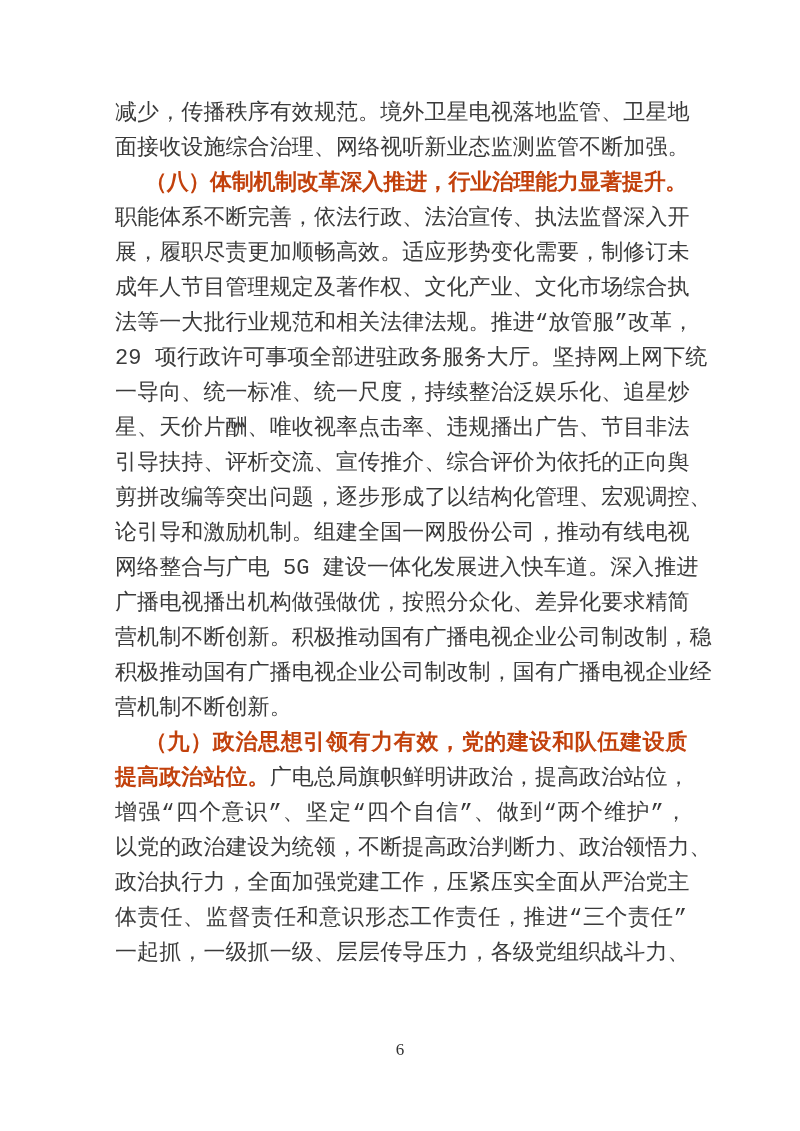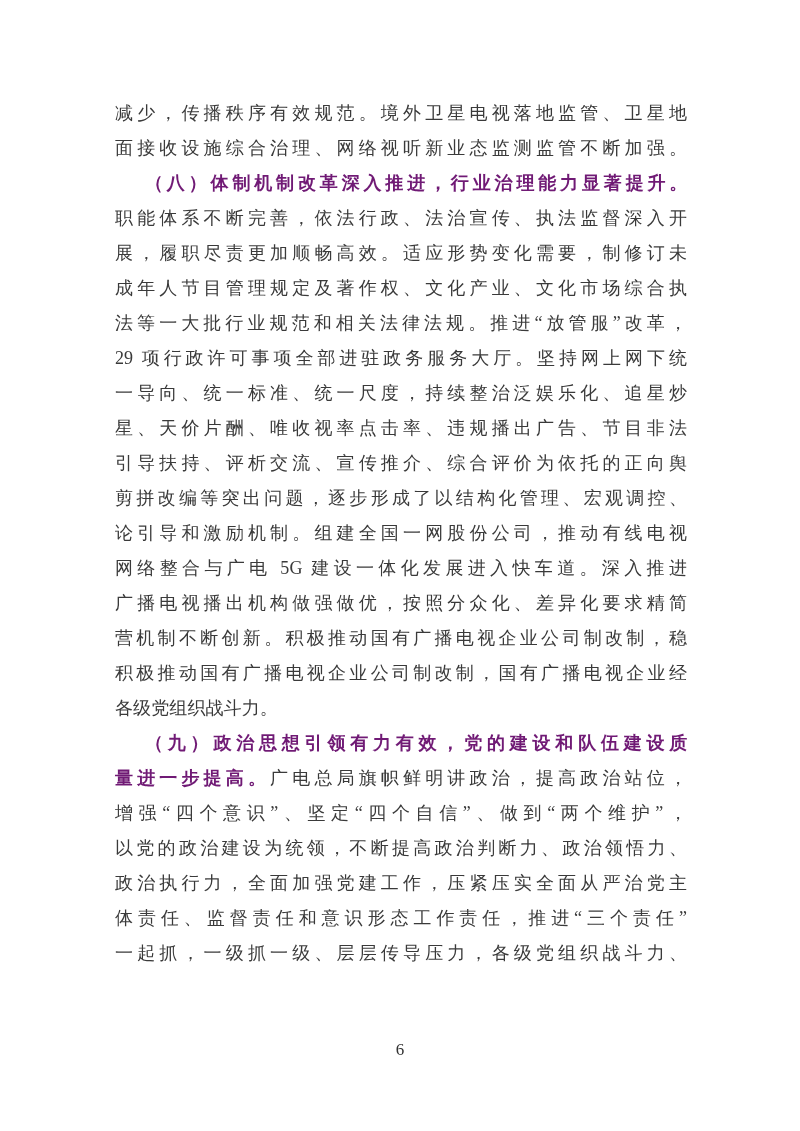--- a/index.html
+++ b/index.html
@@ -17,38 +17,39 @@
   }
   .text-block {
     position: absolute;
     left: 115px;
     top: 96px;
     width: 572px;
   }
   .line {
     height: 35px;
     line-height: 35px;
-    font-size: 18px;
+    font-size: 22px;
     color: #3a3a3a;
     text-align: justify;
     text-align-last: justify;
     white-space: nowrap;
     letter-spacing: 0.1px;
+    font-family: Liberation Mono, monospace;
   }
   .line.indent {
     padding-left: 30px;
     letter-spacing: -0.35px;
   }
   .line.end {
     text-align-last: left;
   }
   .run { font-weight: normal; }
   .run.bold {
     font-weight: 700;
-    color: #701a75;
+    color: #c2410c;
   }
   .page-number {
     position: absolute;
     left: 0;
     top: 1038px;
     width: 100%;
     text-align: center;
     font-size: 17px;
     line-height: 24px;
     color: #333333;
@@ -69,23 +70,23 @@
       <div class="line"><span class="run">29 项行政许可事项全部进驻政务服务大厅。坚持网上网下统</span></div>
       <div class="line"><span class="run">一导向、统一标准、统一尺度，持续整治泛娱乐化、追星炒</span></div>
       <div class="line"><span class="run">星、天价片酬、唯收视率点击率、违规播出广告、节目非法</span></div>
       <div class="line"><span class="run">引导扶持、评析交流、宣传推介、综合评价为依托的正向舆</span></div>
       <div class="line"><span class="run">剪拼改编等突出问题，逐步形成了以结构化管理、宏观调控、</span></div>
       <div class="line"><span class="run">论引导和激励机制。组建全国一网股份公司，推动有线电视</span></div>
       <div class="line"><span class="run">网络整合与广电 5G 建设一体化发展进入快车道。深入推进</span></div>
       <div class="line"><span class="run">广播电视播出机构做强做优，按照分众化、差异化要求精简</span></div>
       <div class="line"><span class="run">营机制不断创新。积极推动国有广播电视企业公司制改制，稳</span></div>
       <div class="line"><span class="run">积极推动国有广播电视企业公司制改制，国有广播电视企业经</span></div>
-      <div class="line end"><span class="run">各级党组织战斗力。</span></div>
+      <div class="line end"><span class="run">营机制不断创新。</span></div>
       <div class="line indent"><span class="run bold">（九）政治思想引领有力有效，党的建设和队伍建设质</span></div>
-      <div class="line"><span class="run bold">量进一步提高。</span><span class="run">广电总局旗帜鲜明讲政治，提高政治站位，</span></div>
+      <div class="line"><span class="run bold">提高政治站位。</span><span class="run">广电总局旗帜鲜明讲政治，提高政治站位，</span></div>
       <div class="line"><span class="run">增强“四个意识”、坚定“四个自信”、做到“两个维护”，</span></div>
       <div class="line"><span class="run">以党的政治建设为统领，不断提高政治判断力、政治领悟力、</span></div>
       <div class="line"><span class="run">政治执行力，全面加强党建工作，压紧压实全面从严治党主</span></div>
       <div class="line"><span class="run">体责任、监督责任和意识形态工作责任，推进“三个责任”</span></div>
       <div class="line"><span class="run">一起抓，一级抓一级、层层传导压力，各级党组织战斗力、</span></div>
     </div>
   <div class="page-number">6</div>
 </div>
 
 </body></html>

